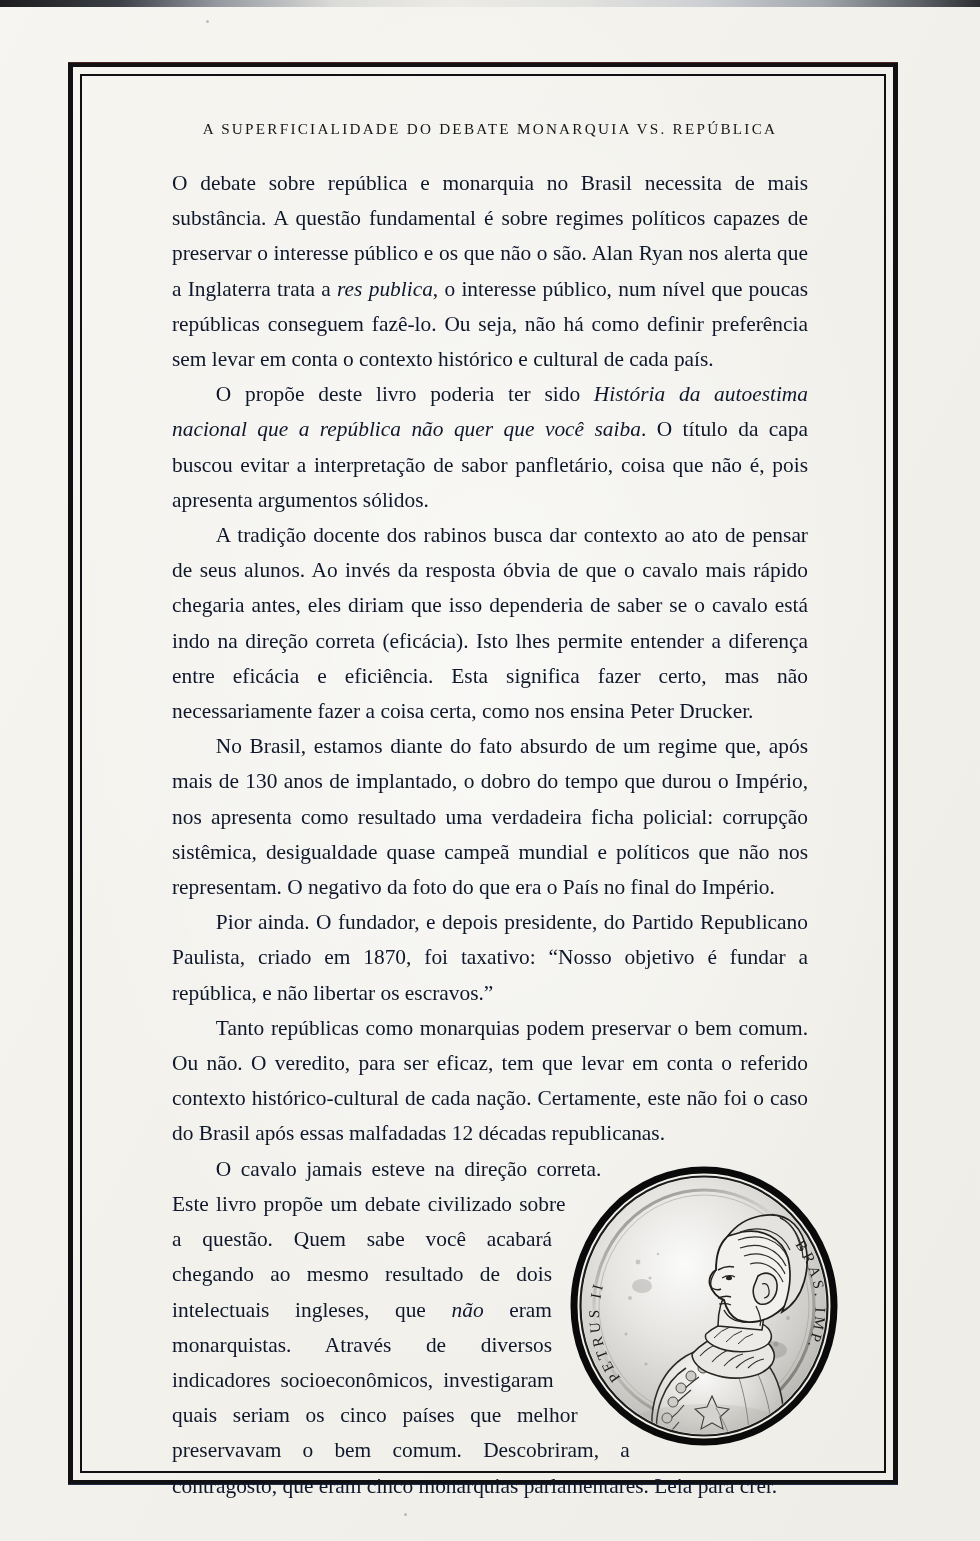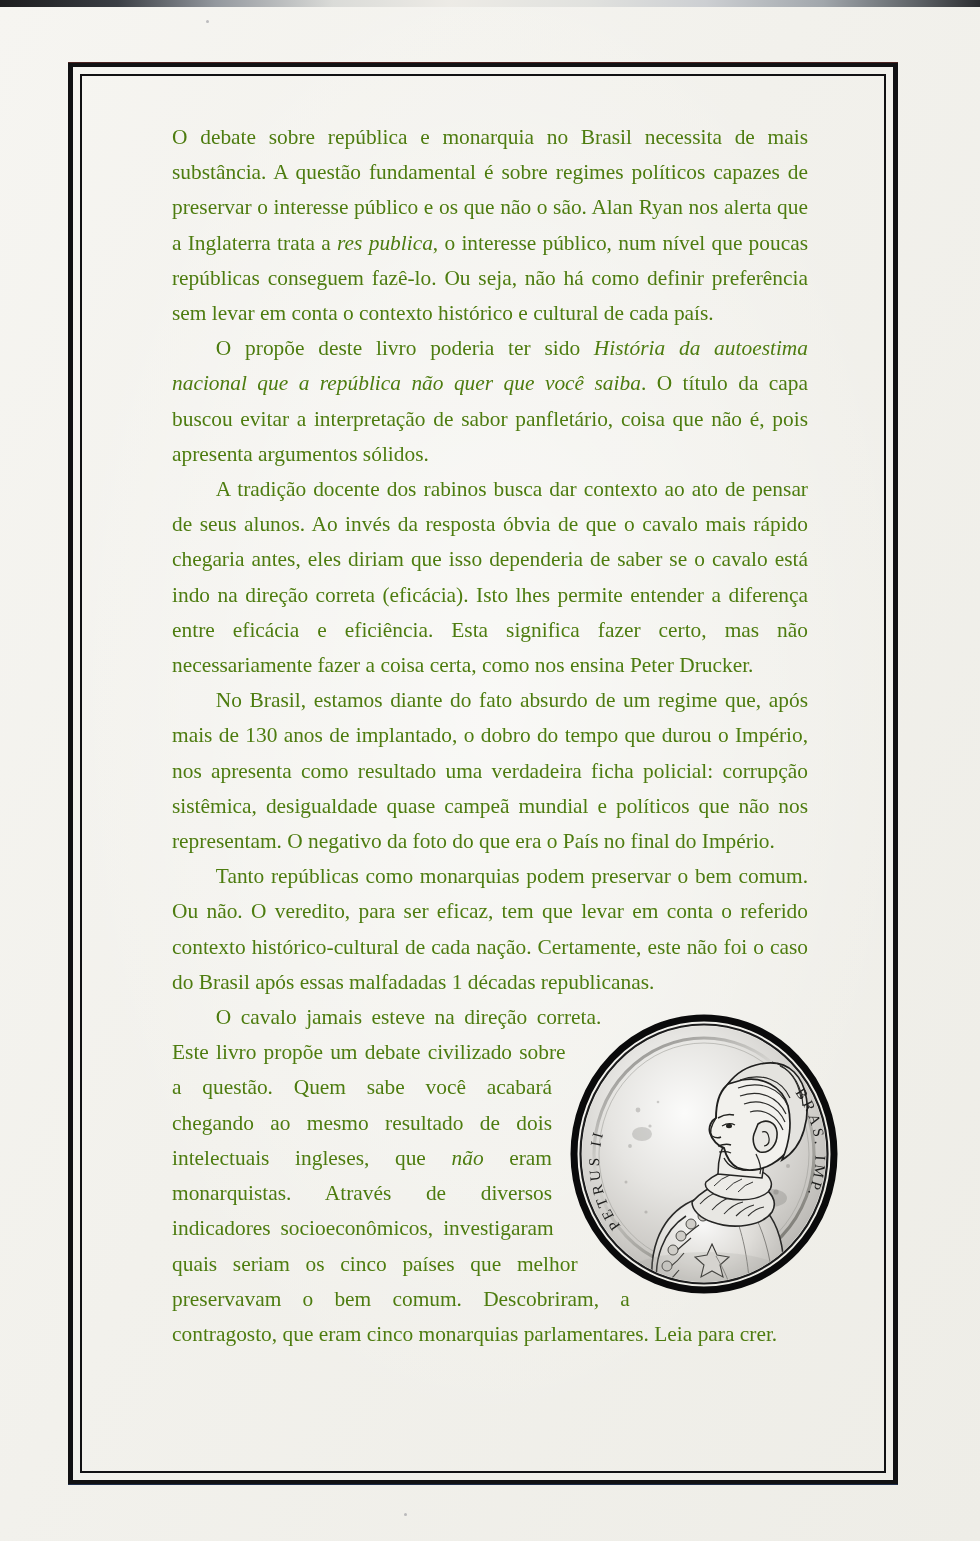--- a/index.html
+++ b/index.html
@@ -79,21 +79,21 @@
     letter-spacing: 2.25px;
     text-align: center;
     color: #16161a;
     white-space: nowrap;
     margin: 0 0 28px 0;
     font-weight: 400;
   }
   .body-text {
     font-size: 21.4px;
     line-height: 35.2px;
-    color: #4d7c0f;
+    color: #0f172a;
     text-align: justify;
     text-justify: inter-word;
     hyphens: none;
   }
   .body-text p {
     margin: 0;
     text-indent: 2.05em;
   }
   .body-text p.first {
     text-indent: 0;
@@ -139,42 +139,46 @@
 
   <div class="spot" style="left:206px;top:20px;"></div>
   <div class="spot" style="left:404px;top:1513px;"></div>
 
   <div class="frame-outer">
     <div class="frame-inner"></div>
   </div>
 
   <div class="content">
 
+    <div class="kicker">A SUPERFICIALIDADE DO DEBATE MONARQUIA VS. REPÚBLICA</div>
 
     <div class="body-text">
 
       <p class="first">
         <span>O debate sobre república e monarquia no Brasil necessita de mais substância. A questão fundamental é sobre regimes políticos capazes de preservar o interesse público e os que não o são. Alan Ryan nos alerta que a Inglaterra trata a </span><i>res publica</i><span>, o interesse público, num nível que poucas repúblicas conseguem fazê-lo. Ou seja, não há como definir preferência sem levar em conta o contexto histórico e cultural de cada país.</span>
       </p>
 
       <p>
         <span>O propõe deste livro poderia ter sido </span><i>História da autoestima nacional que a república não quer que você saiba</i><span>. O título da capa buscou evitar a interpretação de sabor panfletário, coisa que não é, pois apresenta argumentos sólidos.</span>
       </p>
 
       <p>
         <span>A tradição docente dos rabinos busca dar contexto ao ato de pensar de seus alunos. Ao invés da resposta óbvia de que o cavalo mais rápido chegaria antes, eles diriam que isso dependeria de saber se o cavalo está indo na direção correta (eficácia). Isto lhes permite entender a diferença entre eficácia e eficiência. Esta significa fazer certo, mas não necessariamente fazer a coisa certa, como nos ensina Peter Drucker.</span>
       </p>
 
       <p>
         <span>No Brasil, estamos diante do fato absurdo de um regime que, após mais de 130 anos de implantado, o dobro do tempo que durou o Império, nos apresenta como resultado uma verdadeira ficha policial: corrupção sistêmica, desigualdade quase campeã mundial e políticos que não nos representam. O negativo da foto do que era o País no final do Império.</span>
       </p>
 
-
-      <p>
-        <span>Tanto repúblicas como monarquias podem preservar o bem comum. Ou não. O veredito, para ser eficaz, tem que levar em conta o referido contexto histórico-cultural de cada nação. Certamente, este não foi o caso do Brasil após essas malfadadas 1 décadas republicanas.</span>
+      <p>
+        <span>Pior ainda. O fundador, e depois presidente, do Partido Republicano Paulista, criado em 1870, foi taxativo: “Nosso objetivo é fundar a república, e não libertar os escravos.”</span>
+      </p>
+
+      <p>
+        <span>Tanto repúblicas como monarquias podem preservar o bem comum. Ou não. O veredito, para ser eficaz, tem que levar em conta o referido contexto histórico-cultural de cada nação. Certamente, este não foi o caso do Brasil após essas malfadadas 12 décadas republicanas.</span>
       </p>
 
       <p class="wrap-para">
         <span class="medal-float">
           <svg class="medal" viewBox="0 0 276 292" xmlns="http://www.w3.org/2000/svg">
             <defs>
               <radialGradient id="metalField" cx="42%" cy="34%" r="72%">
                 <stop offset="0%" stop-color="#fbfbfa"></stop>
                 <stop offset="42%" stop-color="#e6e5e2"></stop>
                 <stop offset="74%" stop-color="#cfcdc9"></stop>

